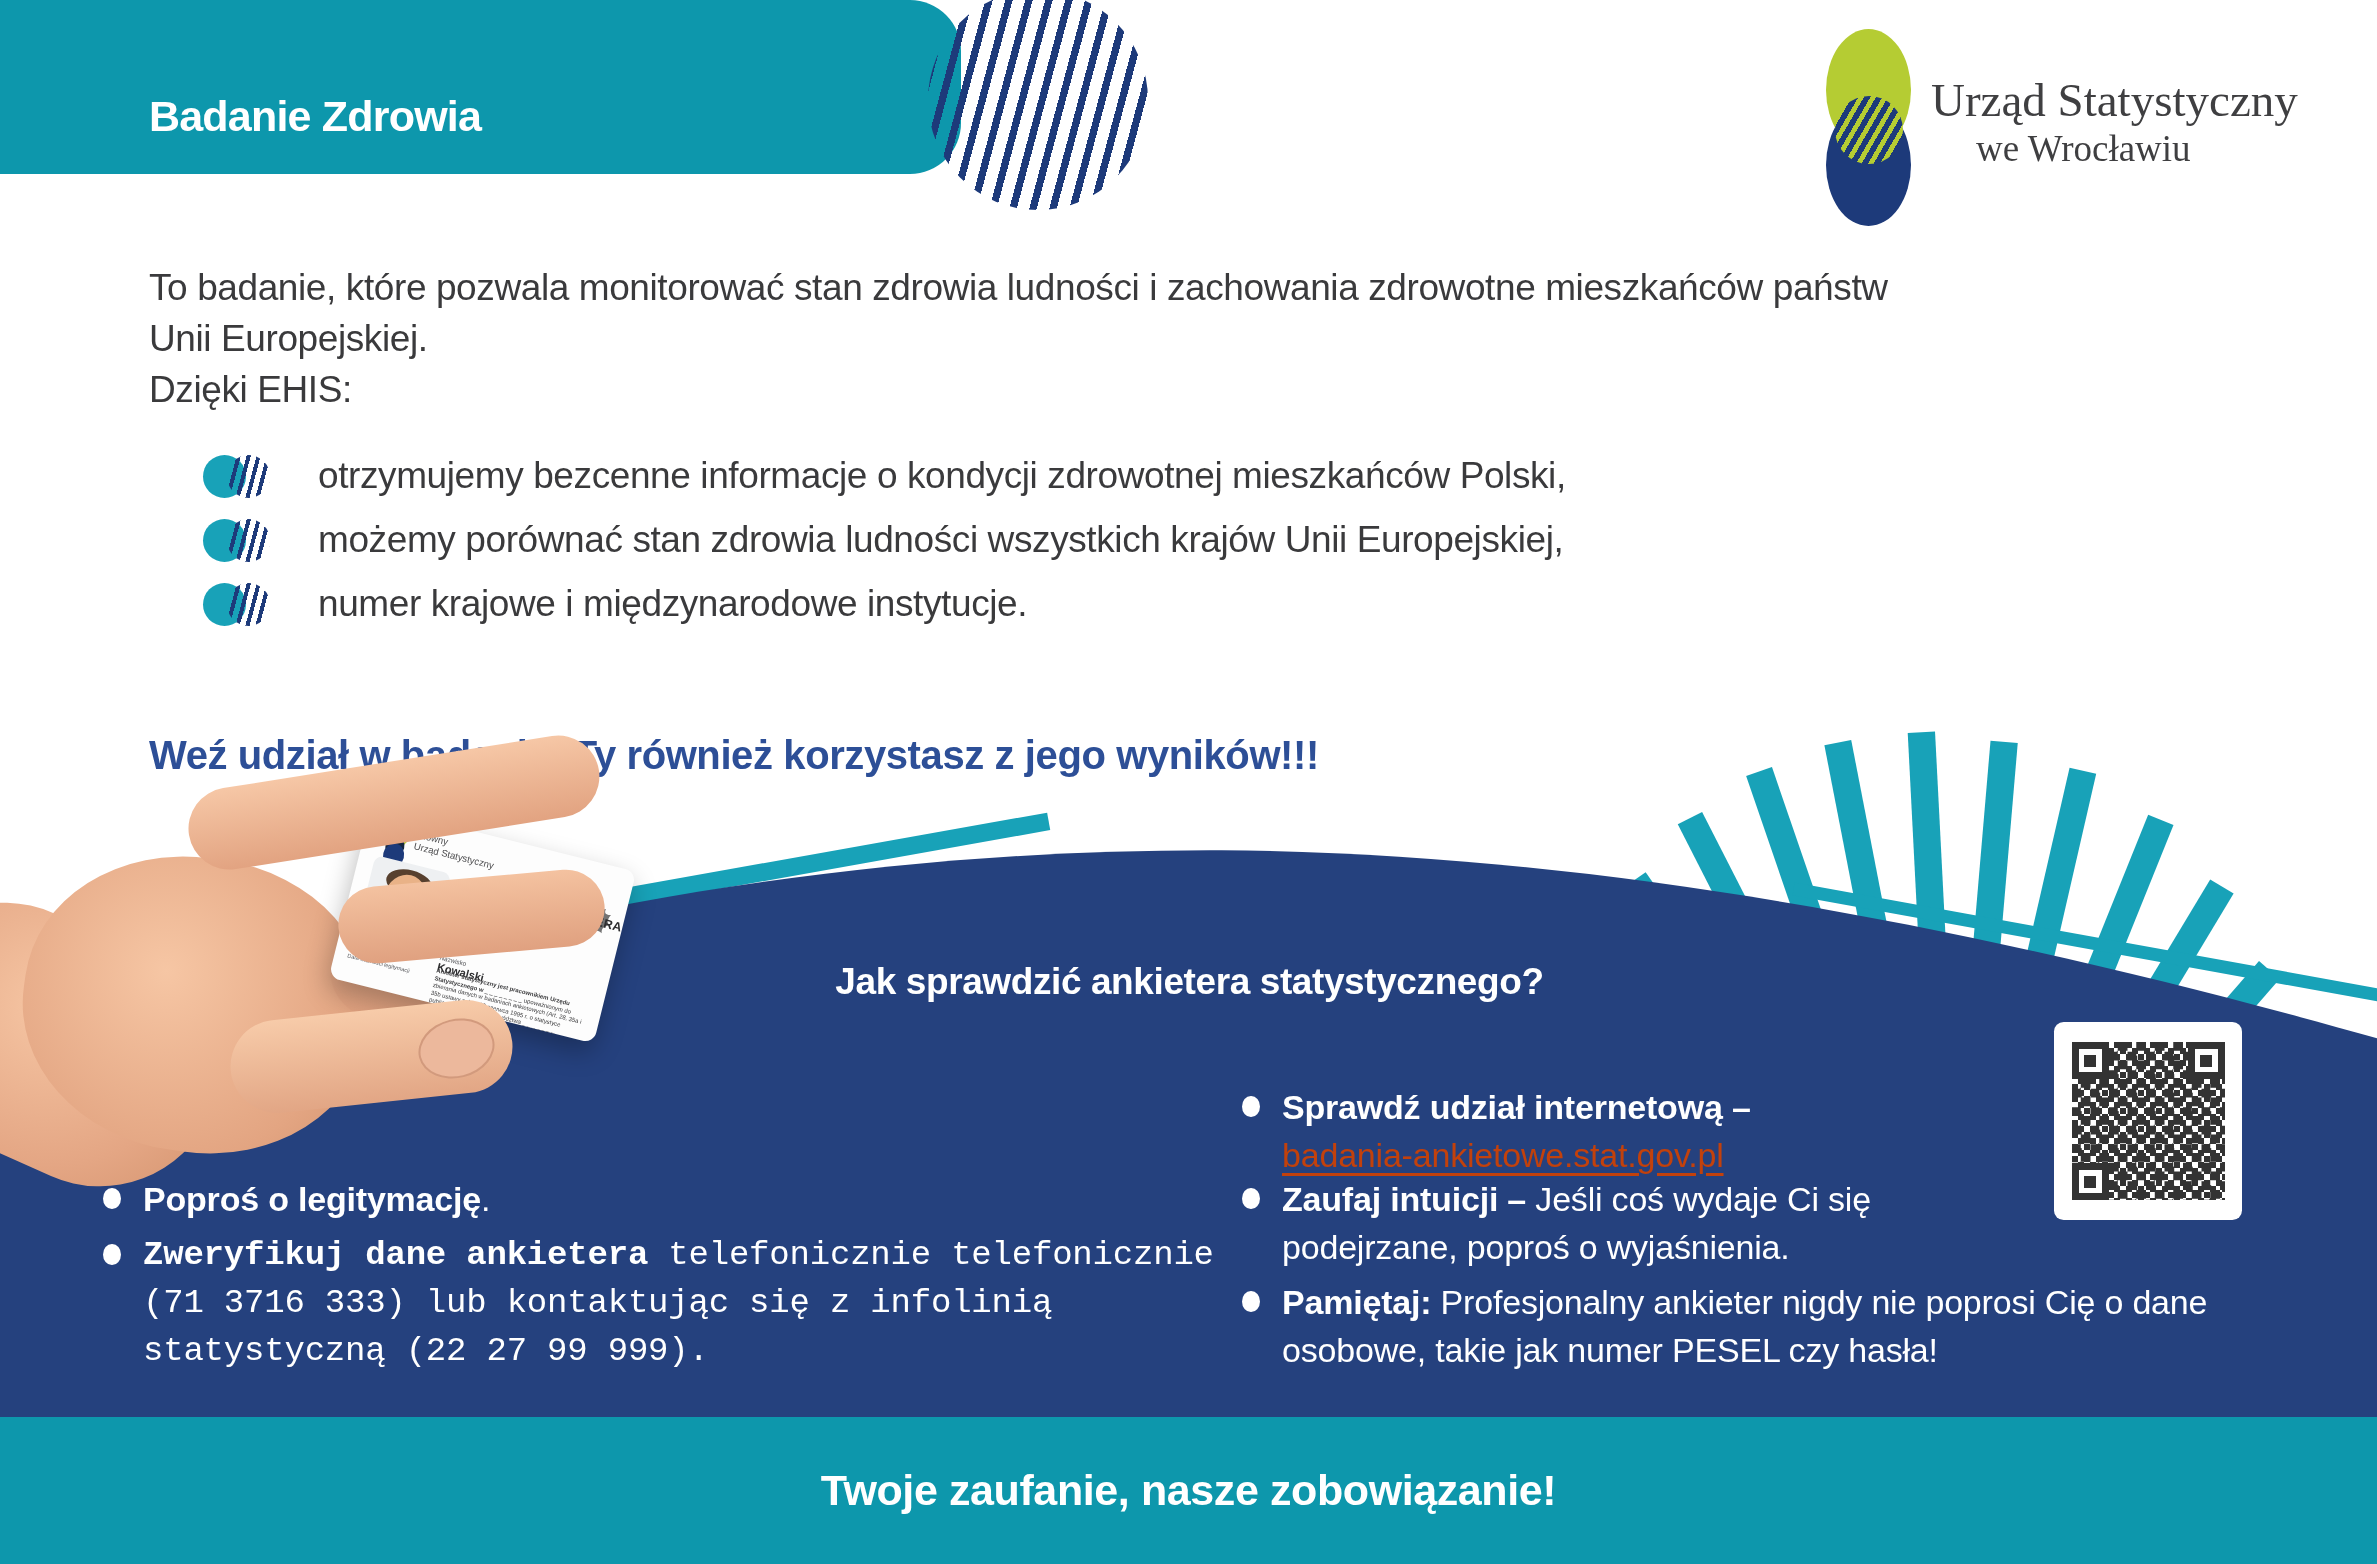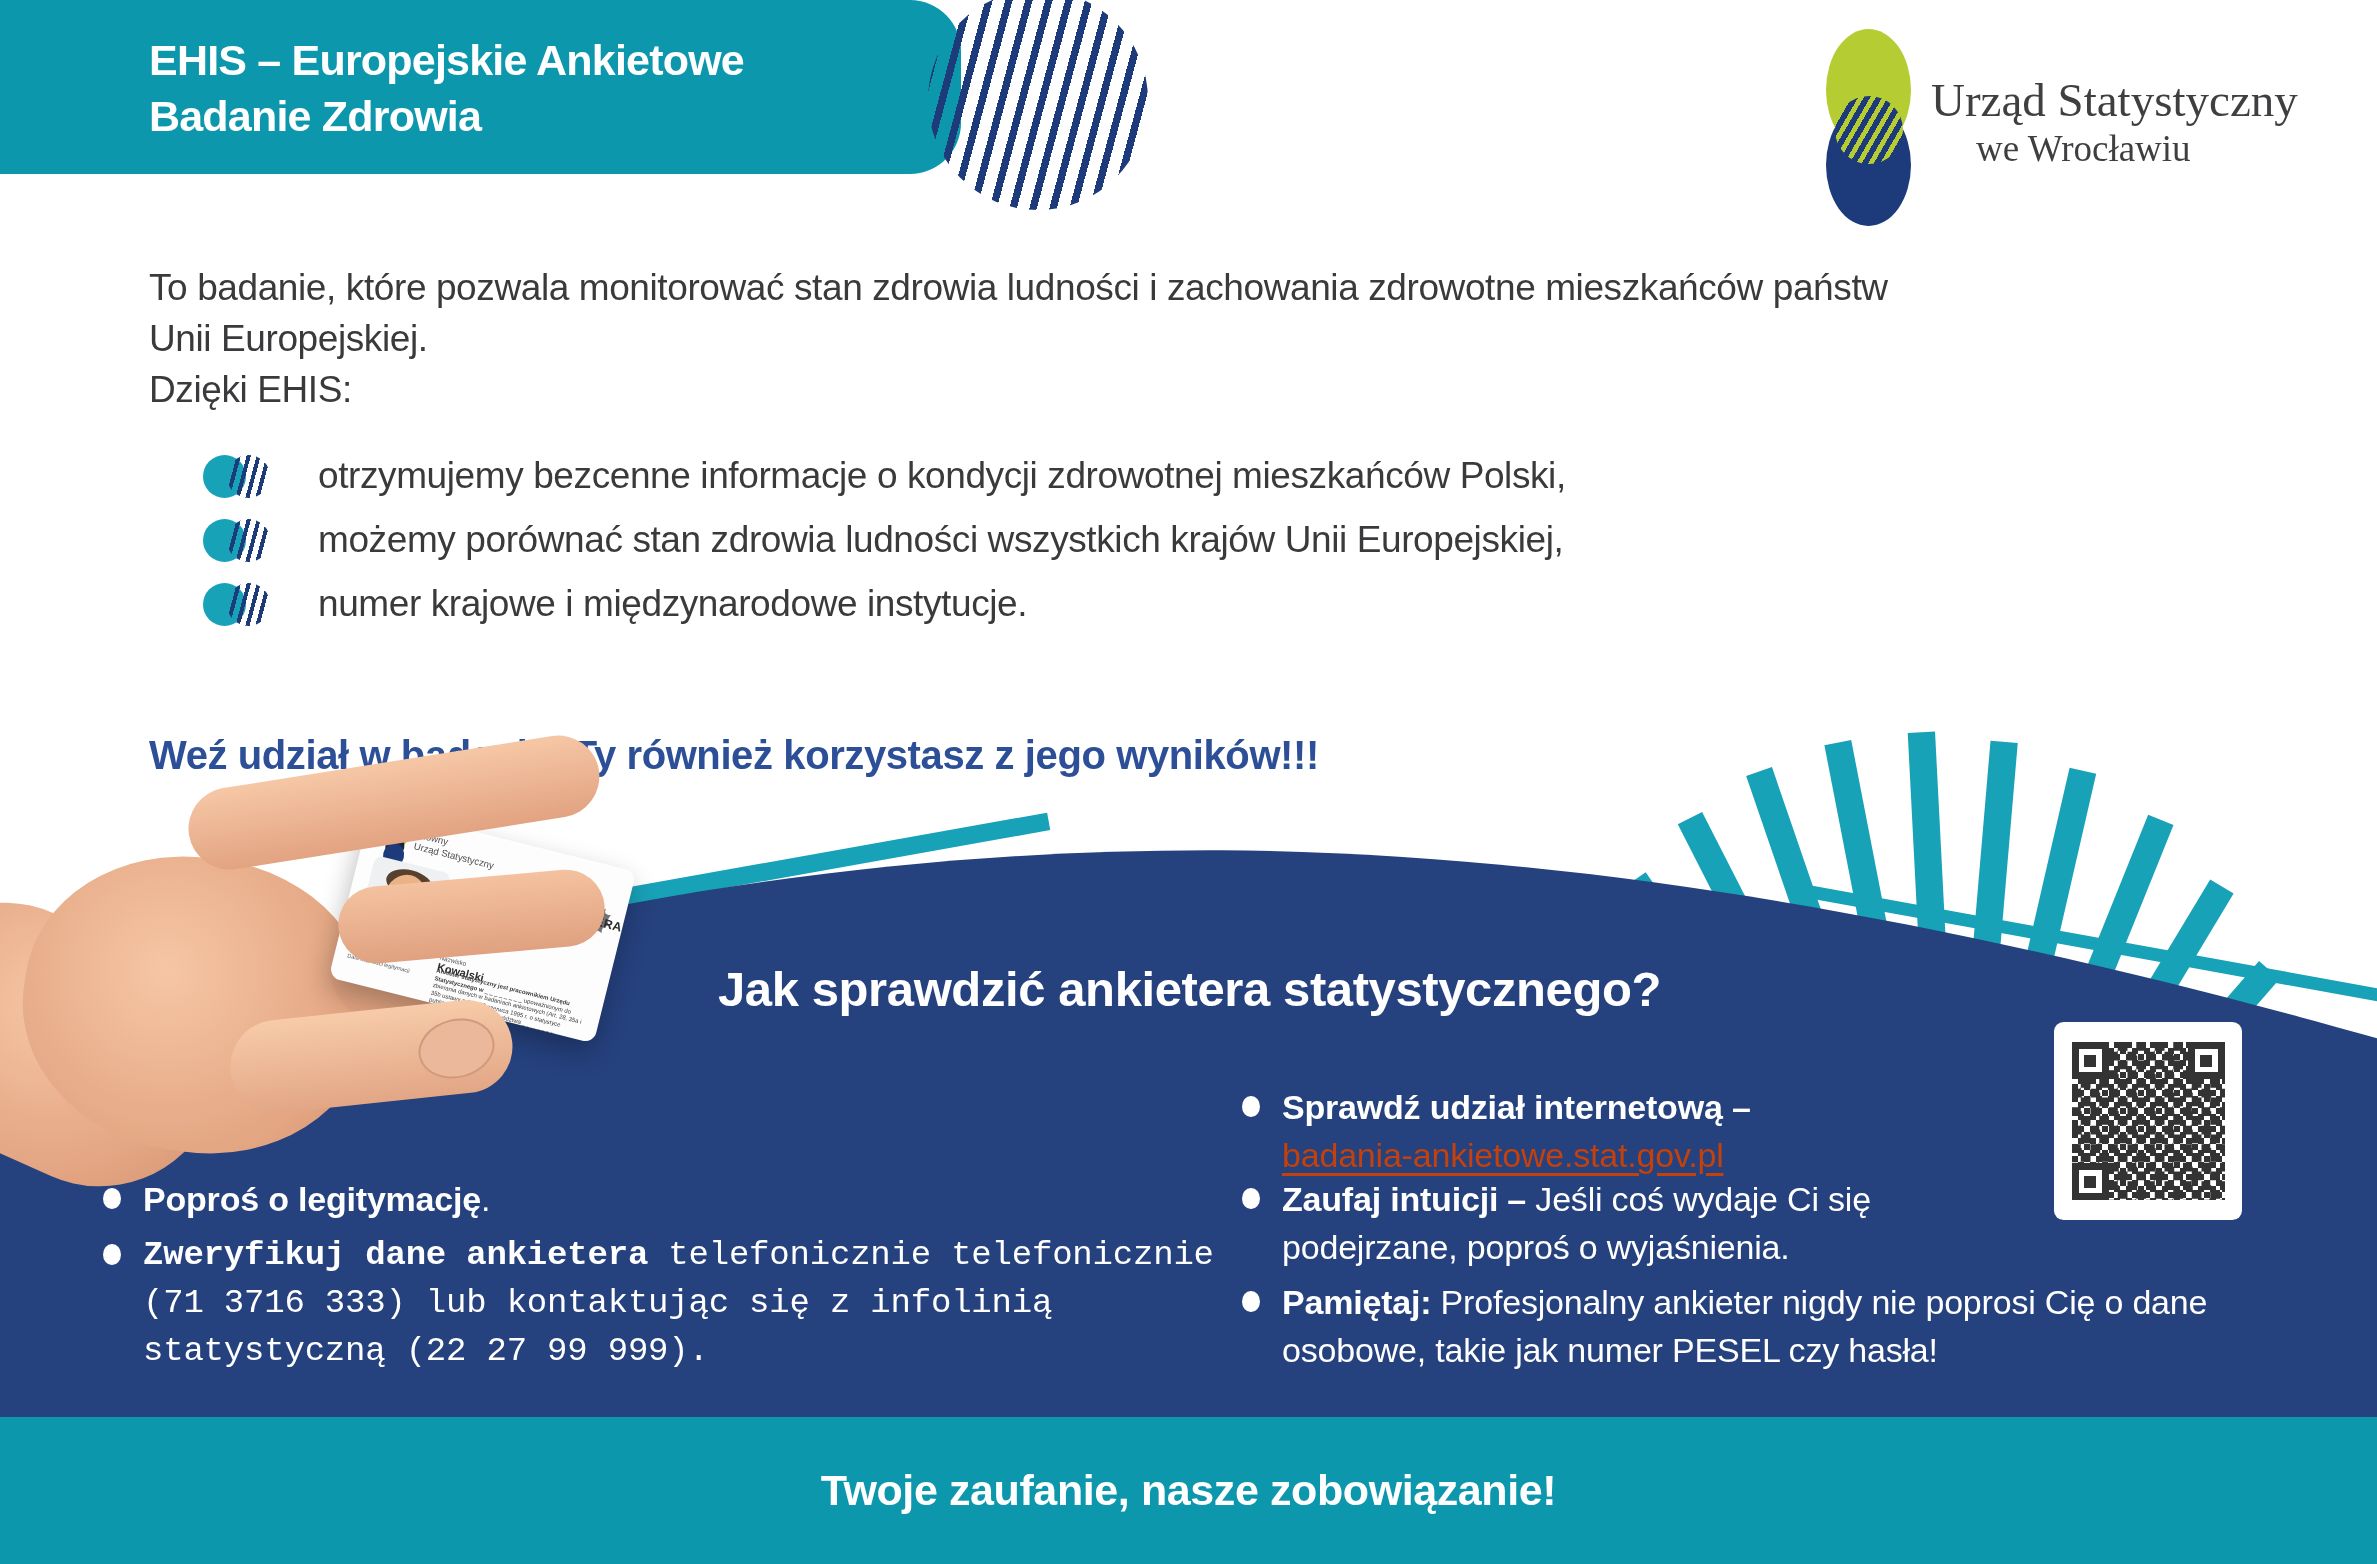--- a/index.html
+++ b/index.html
@@ -77,21 +77,21 @@
   .card .field{position:absolute;left:103px;color:#2e2e30;}
   .card .field .lab{font-size:6.4px;color:#55565a;display:block;line-height:7.2px;}
   .card .field .val{font-size:11px;font-weight:bold;line-height:12px;display:block;}
   .card .validity{position:absolute;left:13px;top:138px;color:#2e2e30;}
   .card .validity .fmt{font-size:8px;font-weight:bold;display:block;line-height:9.6px;}
   .card .validity .lab{font-size:5.6px;display:block;line-height:7.2px;color:#55565a;}
   .card .disclaimer{position:absolute;left:103px;top:141px;width:162px;font-size:6px;line-height:7.6px;color:#3c3c3e;}
   .card svg.eagle{position:absolute;right:11.3px;top:39px;width:37px;height:40px;}
 
   
-  .check-heading{left:611px;top:961px;width:1157px;text-align:center;font-size:49px;font-weight:bold;color:#fff;letter-spacing:-0.4px;z-index:6;}
+  .check-heading{left:611px;top:961px;width:1157px;text-align:center;font-size:37px;font-weight:bold;color:#fff;letter-spacing:-0.4px;z-index:6;}
   .nav-li{color:#fff;font-size:34px;line-height:48px;letter-spacing:-0.2px;z-index:6;}
   .nav-li .dot{position:absolute;left:-40px;top:13px;width:17.7px;height:21px;border-radius:50%;background:#fff;}
   .nav-li b{font-weight:bold;}
   .weblink{display:block;color:#c2410c;text-decoration:underline;text-underline-offset:6.4px;cursor:pointer;}
   .left-li1{left:143px;top:1175px;width:1125px;}
   .left-li2{left:143px;top:1231px;width:1149px;font-family:Liberation Mono, monospace;}
   .right-li1{left:1282px;top:1083px;width:739px;}
   .right-li2{left:1282px;top:1175px;width:707px;}
   .right-li3{left:1282px;top:1278px;width:956px;}
 
@@ -133,21 +133,21 @@
       <line x1="2824" y1="1207" x2="2653" y2="1403"></line>
     </g>
 
     <line x1="2232" y1="1106" x2="2970" y2="1240" stroke="#18a2b8" stroke-width="16"></line>
 
     <path d="M0,1345 C480,1165 980,1056 1520,1058 C2050,1062 2560,1180 2958,1292 L2958,1946 L0,1946 Z" fill="#25417e"></path>
   </svg>
 
   <header class="topbar abs">
     <h1>
-      <span>EHIS – Europejskie Ankietowe</span><br>
+      <br>
       <span>Badanie Zdrowia</span>
     </h1>
   </header>
   <div class="striped-circle abs"></div>
 
   <div class="logo-navy abs"></div>
   <div class="logo-green abs"></div>
   <div class="logo-lens abs"></div>
   <div class="logo-text abs">
     <div class="l1">Urząd Statystyczny</div>

